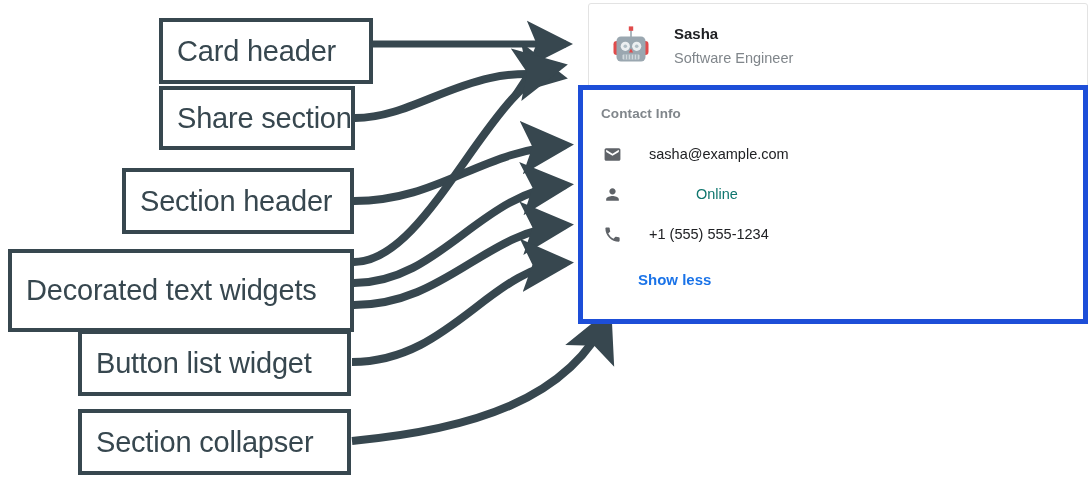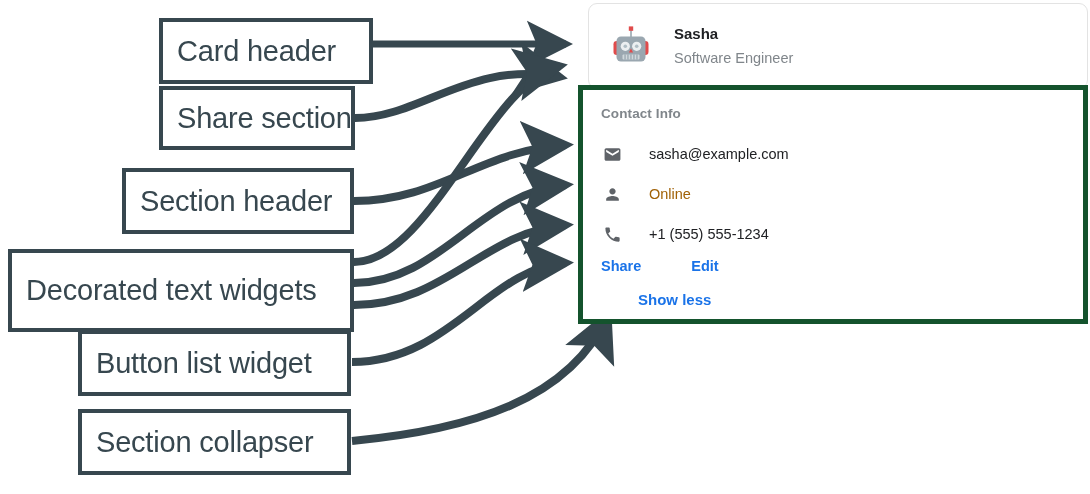--- a/index.html
+++ b/index.html
@@ -47,21 +47,21 @@
   
   #card-header {
     position: absolute;
     left: 588px;
     top: 3px;
     width: 500px;
     height: 86px;
     box-sizing: border-box;
     background: #ffffff;
     border: 1px solid #e3e3e3;
-    border-radius: 9px;
+    border-radius: 3px;
     display: flex;
     align-items: center;
     padding-left: 18px;
   }
   #avatar {
     width: 48px;
     height: 48px;
     flex: 0 0 48px;
     margin-right: 19px;
   }
@@ -80,21 +80,21 @@
   }
 
   #card-section {
     position: absolute;
     left: 578px;
     top: 85px;
     width: 510px;
     height: 239px;
     box-sizing: border-box;
     background: #ffffff;
-    border: 5px solid #14532d;
+    border: 5px solid #1d4ed8;
   }
   #section-inner {
     position: relative;
     width: 100%;
     height: 100%;
     padding: 16px 0 0 18px;
     box-sizing: border-box;
   }
   #section-header {
     font-size: 13.5px;
@@ -114,21 +114,21 @@
     display: flex;
     align-items: center;
     justify-content: center;
     margin-right: 26px;
     color: #5f6368;
   }
   .info-text {
     font-size: 14.5px;
     color: #202124;
   }
-  .info-text.online { color: #a16207; }
+  .info-text.online { color: #0f766e; margin-left: 47px; }
 
   #button-list {
     display: flex;
     align-items: center;
     margin-top: 4px;
     margin-left: 0px;
   }
   .list-btn {
     font-size: 14.5px;
     font-weight: bold;
@@ -262,24 +262,20 @@
       <div class="info-row">
         <span class="info-icon">
           <svg width="19" height="19" viewBox="0 0 24 24" fill="#5f6368">
             <path d="M6.62 10.79a15.05 15.05 0 006.59 6.59l2.2-2.2c.27-.27.67-.36 1.02-.24 1.12.37 2.33.57 3.57.57.55 0 1 .45 1 1V20c0 .55-.45 1-1 1-9.39 0-17-7.61-17-17 0-.55.45-1 1-1h3.5c.55 0 1 .45 1 1 0 1.25.2 2.45.57 3.57.11.35.03.74-.25 1.02l-2.2 2.2z"></path>
           </svg>
         </span>
         <span class="info-text">+1 (555) 555-1234</span>
       </div>
 
       
-      <div id="button-list">
-        <button class="list-btn" id="btn-share">Share</button>
-        <button class="list-btn" id="btn-edit">Edit</button>
-      </div>
 
       
       <div id="collapser">Show less</div>
 
     </div>
   </div>
 
 </div>
 
 </body></html>

